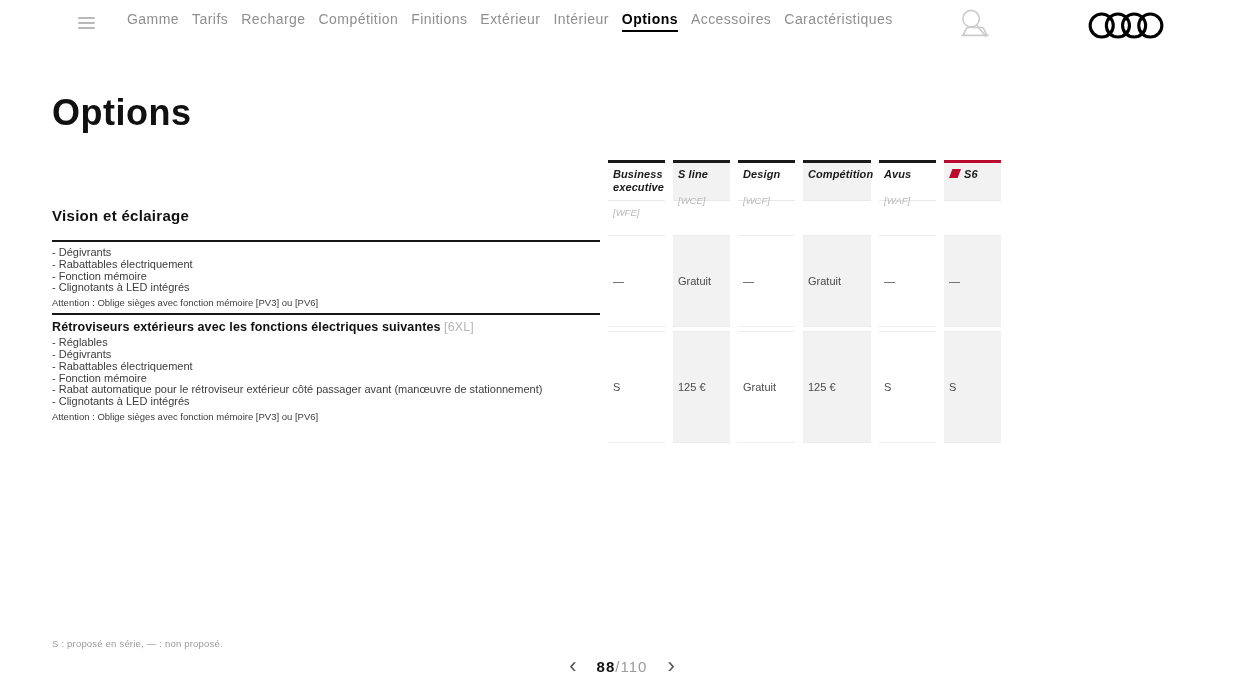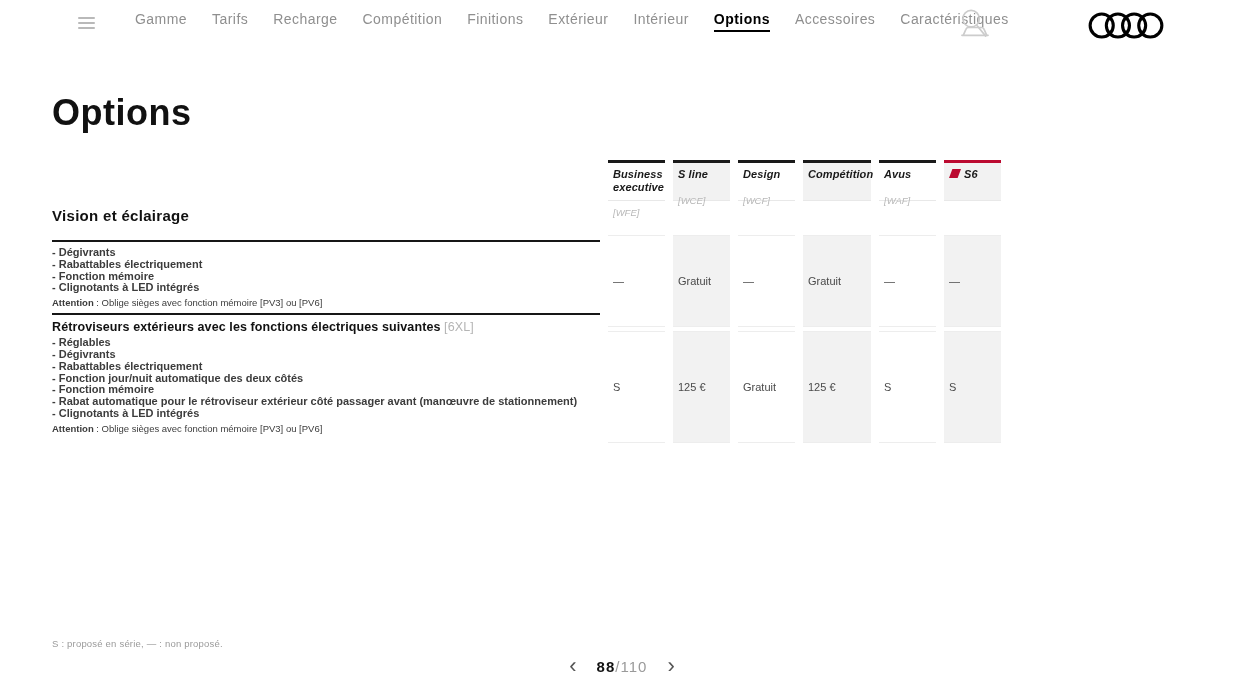--- a/index.html
+++ b/index.html
@@ -6,41 +6,41 @@
   html,body { background:#fff; }
   .page {
     position:relative; width:1244px; height:700px; background:#ffffff;
     font-family:"Liberation Sans", sans-serif; color:#1a1a1a; overflow:hidden;
   }
 
   
   .topnav { position:absolute; top:0; left:0; width:100%; height:48px; background:#fff; }
   .hamburger { position:absolute; left:78px; top:17px; width:17px; cursor:pointer; }
   .hamburger span { display:block; height:2px; background:#b9b9b9; margin-bottom:3px; border-radius:1px; }
-  .navlist { position:absolute; left:127px; top:11px; display:flex; gap:25px; align-items:flex-start;margin-left:8px; }
+  .navlist { position:absolute; left:127px; top:11px; display:flex; gap:13px; align-items:flex-start; }
   .navitem { font-size:14px; color:#8f8f8f; letter-spacing:0.45px; cursor:pointer; padding-bottom:3px; white-space:nowrap; }
   .navitem.active { color:#000; font-weight:bold; border-bottom:2px solid #000; }
   .carsearch { position:absolute; left:956px; top:8px; width:38px; height:33px; color:#cccccc; cursor:pointer; }
   .carsearch svg { width:100%; height:100%; }
   .audi-logo { position:absolute; left:1088px; top:12px; width:76px; height:27px; cursor:pointer; }
   .audi-logo svg { width:100%; height:100%; }
 
   
   .title { position:absolute; left:52px; top:92px; font-size:36px; font-weight:bold; letter-spacing:0.5px; color:#111; }
 
   
   .content-left { position:absolute; left:52px; top:207px; width:548px; }
   .section-title { font-size:15px; font-weight:bold; letter-spacing:0.3px; color:#111; margin-bottom:16px; }
   .rule { height:2px; background:#161616; margin-bottom:5px; }
   .option-block { margin-bottom:5px; }
   .opt-title { font-size:12.5px; font-weight:bold; color:#111; margin-bottom:3px; letter-spacing:0.1px; }
   .opt-title .code { color:#b5b5b5; font-weight:normal; }
-  .feat { font-size:11px; line-height:11.8px; color:#3c3c3c;font-weight:bold; }
+  .feat { font-size:11px; line-height:11.8px; color:#3c3c3c; }
   .attn { font-size:9.5px; color:#3c3c3c; margin-top:3px; }
-  .attn-label { font-weight:bold; }
+  .attn-label { font-weight:normal; }
   .option-block.second { margin-top:1px; }
 
   
   .grid {
     position:absolute; left:608px; top:160px;
     display:grid;
     grid-template-columns:57px 57px 57px 68px 57px 57px;
     grid-template-rows:41px 34px 92px 4px 112px;
     column-gap:8px;
   }
@@ -123,21 +123,20 @@
     <div class="rule"></div>
 
     <div class="option-block second">
       <div class="opt-title">
         <span>Rétroviseurs extérieurs avec les fonctions électriques suivantes</span>
         <span class="code">[6XL]</span>
       </div>
       <div class="feat">- Réglables</div>
       <div class="feat">- Dégivrants</div>
       <div class="feat">- Rabattables électriquement</div>
-      <div class="feat">- Fonction jour/nuit automatique des deux côtés</div>
       <div class="feat">- Fonction mémoire</div>
       <div class="feat">- Rabat automatique pour le rétroviseur extérieur côté passager avant (manœuvre de stationnement)</div>
       <div class="feat">- Clignotants à LED intégrés</div>
       <div class="attn">
         <span class="attn-label">Attention</span><span> : Oblige sièges avec fonction mémoire [PV3] ou [PV6]</span>
       </div>
     </div>
   </div>
 
   <div class="grid">

